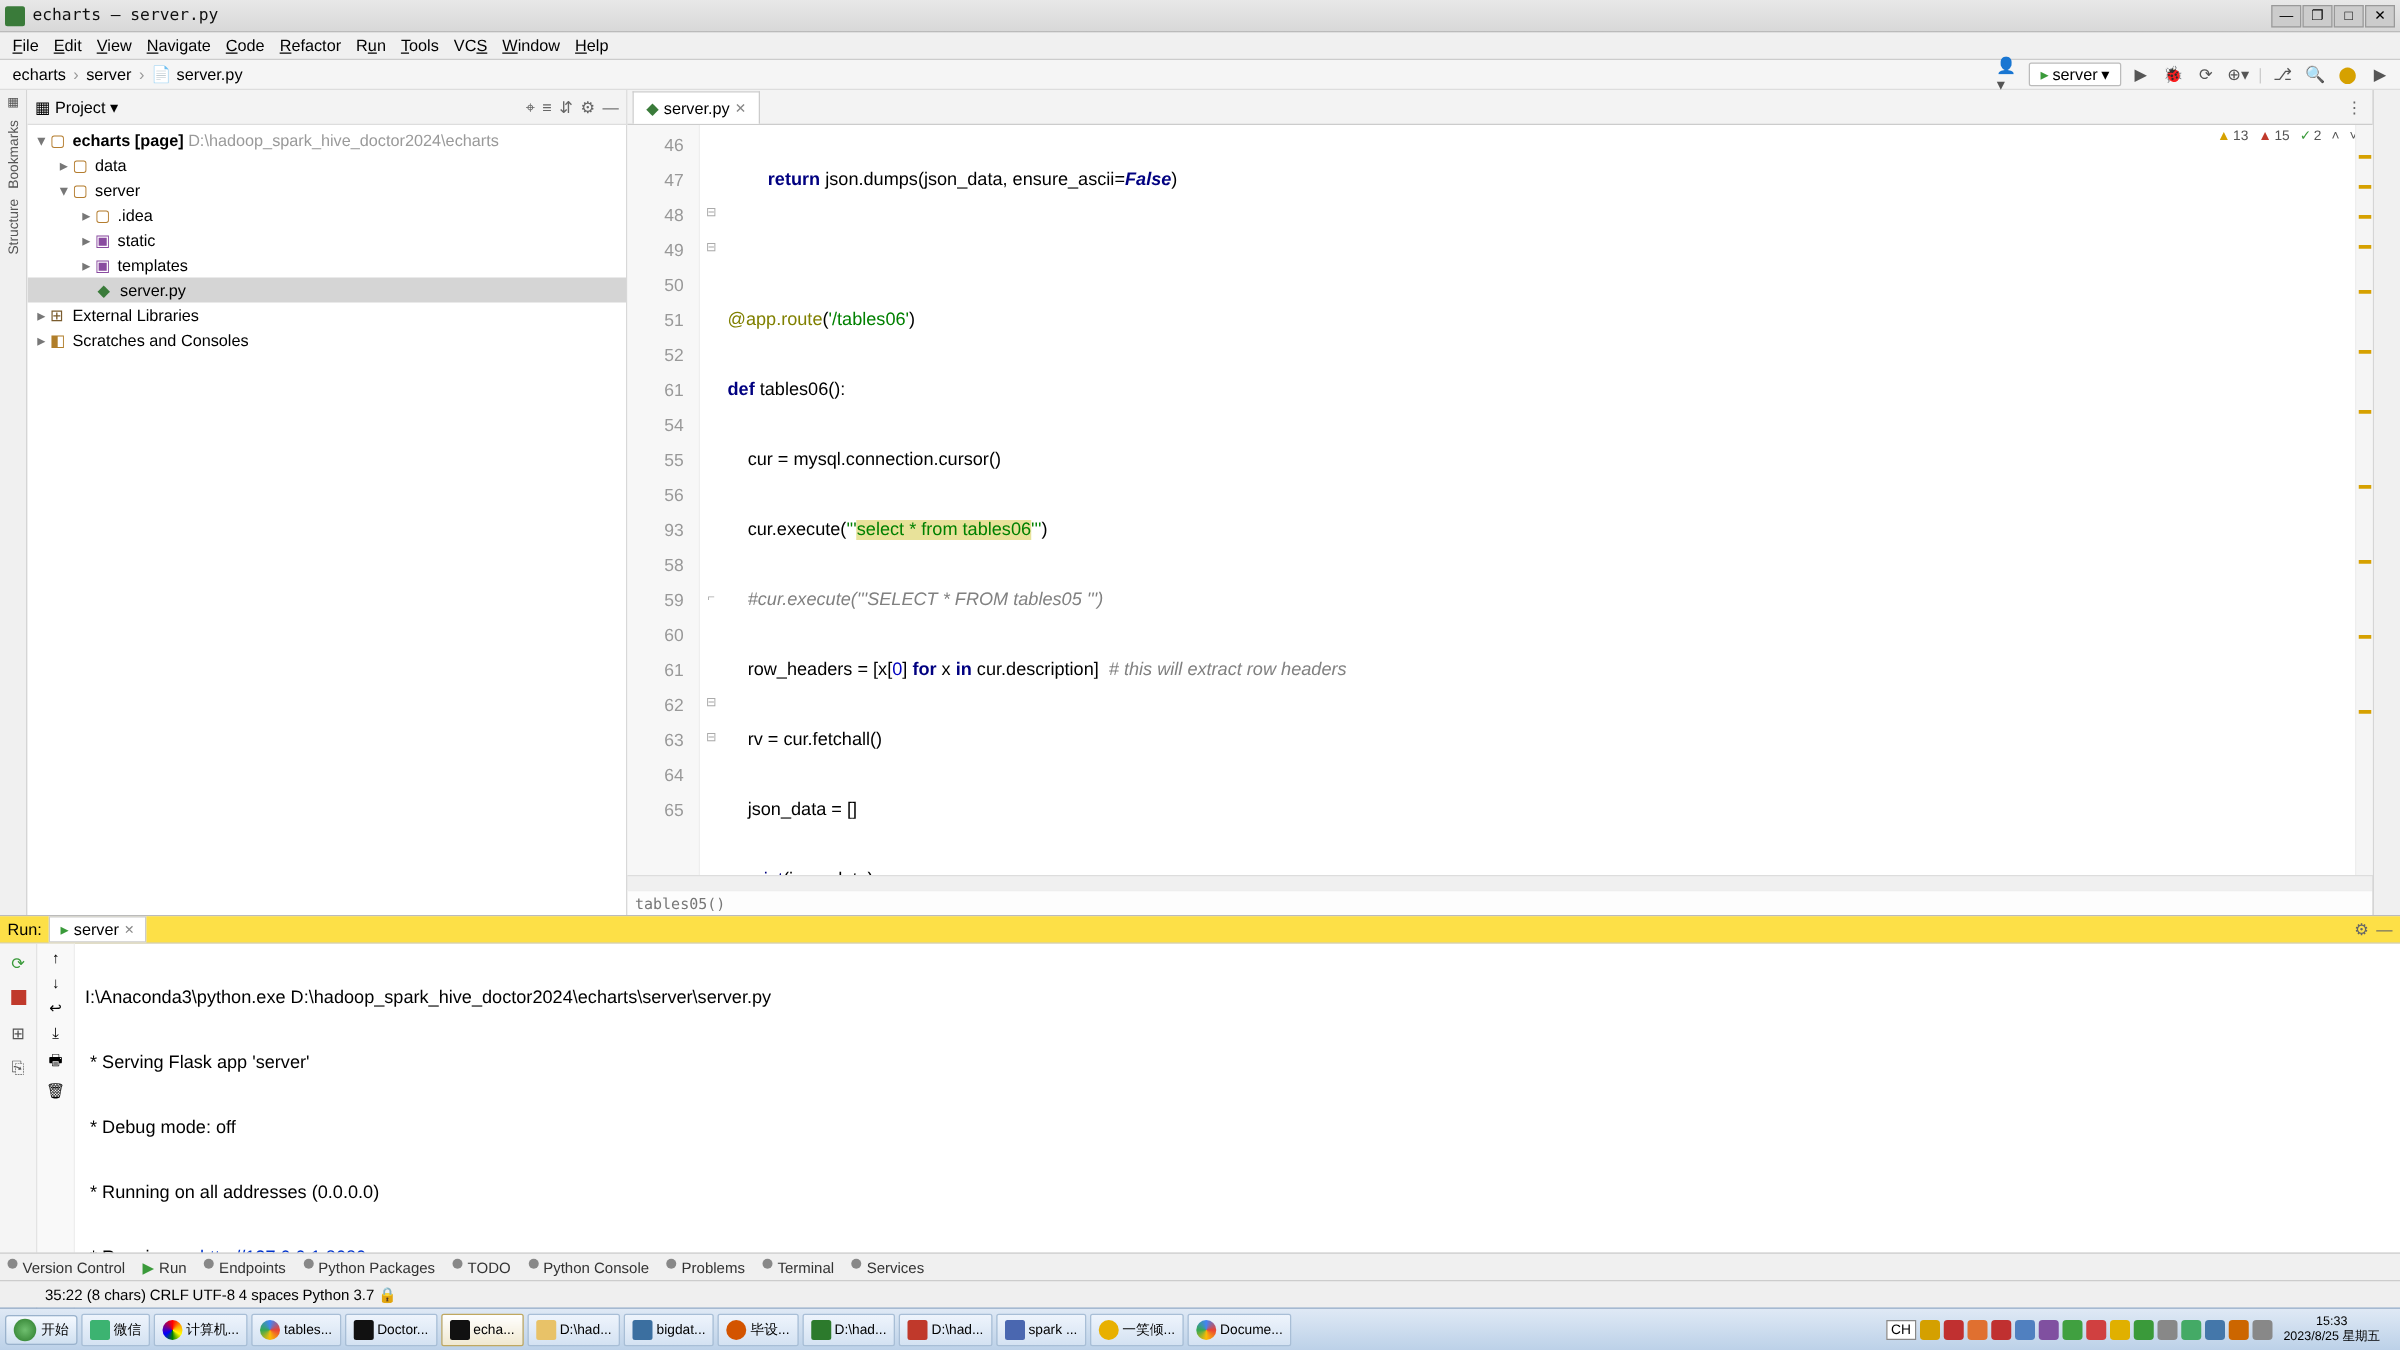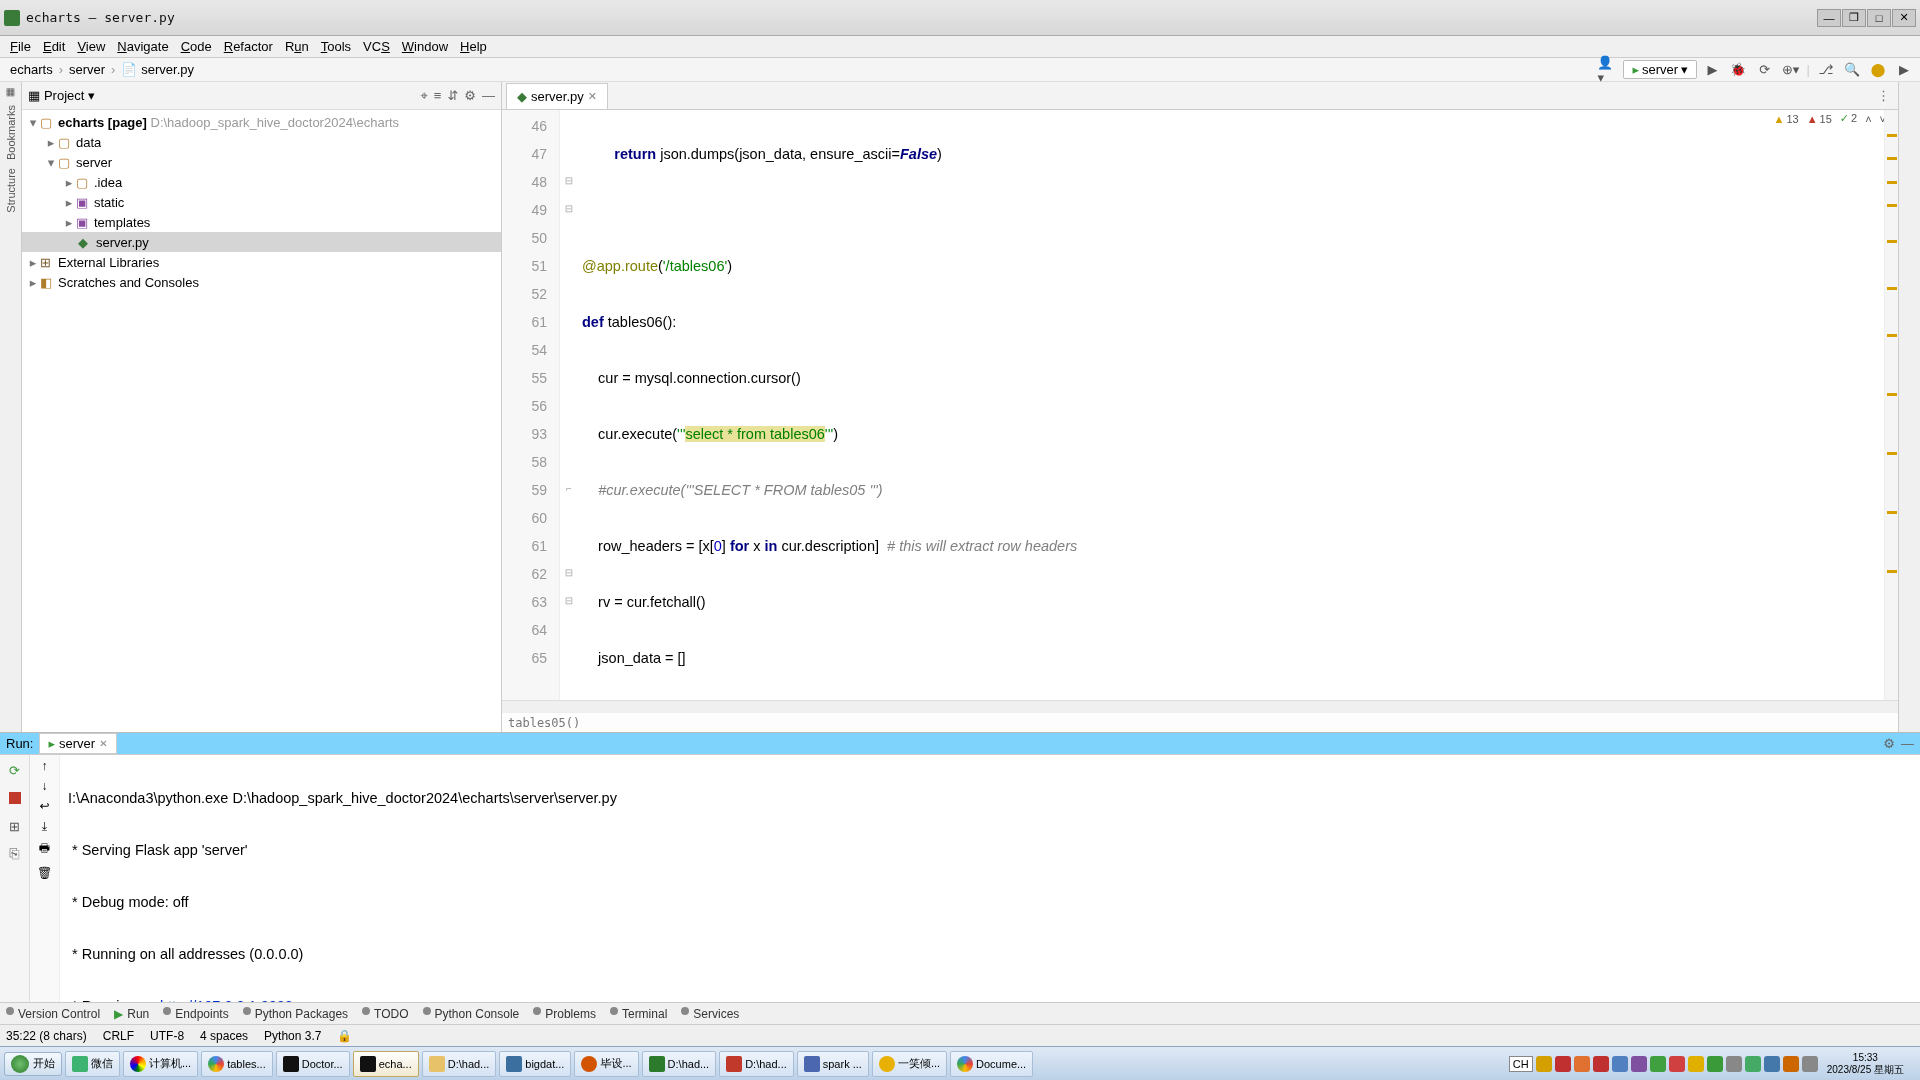--- a/index.html
+++ b/index.html
@@ -1,19 +1,19 @@
 <!DOCTYPE html>
 <html><head>
 <meta charset="utf-8">
 <style>
 * { margin: 0; padding: 0; box-sizing: border-box; font-family: "Segoe UI", Arial, sans-serif; }
 body { width: 1920px; height: 1080px; background: #f2f2f2; font-size: 12px; overflow: hidden; display: flex; flex-direction: column; }
 
 
-.titlebar { height: 36px; background: linear-gradient(#e8e8e8,#d8d8d8); display: flex; align-items: center; padding: 0 4px; border-bottom: 1px solid #aaa; }
+.titlebar { height: 26px; background: linear-gradient(#e8e8e8,#d8d8d8); display: flex; align-items: center; padding: 0 4px; border-bottom: 1px solid #aaa; }
 .titlebar .app-icon { width: 16px; height: 16px; background: #3a7b3a; margin-right: 6px; border-radius: 2px; }
 .titlebar .title-text { flex: 1; font-family: Consolas, monospace; font-size: 13px; color: #111; }
 .titlebar .win-btns { display: flex; gap: 1px; }
 .titlebar .win-btn { width: 24px; height: 18px; background: #ccc; border: 1px solid #999; display: flex; align-items: center; justify-content: center; font-size: 11px; }
 
 
 .menubar { height: 22px; background: #f0f0f0; display: flex; align-items: center; padding: 0 4px; border-bottom: 1px solid #ccc; font-family: Consolas, monospace; font-size: 13px; }
 .menubar span { padding: 0 6px; line-height: 22px; }
 .menubar span u { text-decoration: underline; }
 
@@ -80,21 +80,21 @@
 .fn { color: #000; }
 .builtin { color: #000080; }
 .editor-scrollbar-h { height: 12px; background: #f0f0f0; border-top: 1px solid #ddd; }
 .editor-status { height: 20px; font-family: Consolas, monospace; font-size: 12px; padding: 0 6px; line-height: 20px; color: #777; background: #fdfdfd; border-top: 1px solid #eee; }
 .marker-strip { width: 14px; background: #f5f5f5; border-left: 1px solid #eee; position: relative; }
 .marker { position: absolute; right: 1px; width: 10px; height: 3px; }
 .marker.y { background: #d6a100; }
 
 
 .run-panel { height: 270px; border-top: 1px solid #bbb; display: flex; flex-direction: column; }
-.run-header { height: 26px; background: #7dd3fc; border-bottom: 1px solid #ccc; display: flex; align-items: center; padding: 0 6px; font-family: Consolas, monospace; font-size: 13px; }
+.run-header { height: 26px; background: #fde047; border-bottom: 1px solid #ccc; display: flex; align-items: center; padding: 0 6px; font-family: Consolas, monospace; font-size: 13px; }
 .run-header .rh-left { flex: 1; display: flex; align-items: center; gap: 6px; }
 .run-header .rh-tab { background: #fff; border: 1px solid #ccc; padding: 2px 8px; display: flex; align-items: center; gap: 4px; }
 .run-header .rh-icons { display: flex; gap: 6px; color: #666; }
 .run-body { flex: 1; display: flex; background: #fff; }
 .run-toolbar { width: 30px; background: #f5f5f5; border-right: 1px solid #ddd; display: flex; flex-direction: column; align-items: center; padding-top: 4px; gap: 6px; }
 .run-toolbar .rt-btn { width: 22px; height: 22px; display: flex; align-items: center; justify-content: center; color: #555; font-size: 13px; }
 .run-toolbar .rt-play { color: #3a9a3a; }
 .run-toolbar .rt-stop { width: 12px; height: 12px; background: #c0392b; }
 .run-subtoolbar { width: 30px; background: #f9f9f9; border-right: 1px solid #eee; display: flex; flex-direction: column; align-items: center; padding-top: 4px; gap: 6px; }
 .console { flex: 1; font-family: Consolas, monospace; font-size: 14.5px; padding: 4px 8px; line-height: 26px; white-space: pre; overflow: hidden; }
@@ -102,21 +102,21 @@
 .console .warn-red { color: #c0392b; font-weight: bold; }
 
 
 .tool-strip { height: 22px; background: #f0f0f0; border-top: 1px solid #ccc; display: flex; align-items: center; padding: 0 6px; font-family: Consolas, monospace; font-size: 12px; gap: 14px; }
 .tool-strip .ts-item { display: flex; gap: 4px; color: #333; }
 .tool-strip .ts-item .dot { width: 8px; height: 8px; border-radius: 50%; background: #888; }
 
 
 .statusbar { height: 22px; background: #efefef; border-top: 1px solid #ccc; display: flex; align-items: center; padding: 0 6px; font-family: Consolas, monospace; font-size: 12px; }
 .statusbar .sb-left { flex: 1; }
-.statusbar .sb-right { display: flex; gap: 16px; }
+.statusbar .sb-right { display: flex; gap: 3px; margin-left: 30px; }
 
 
 .taskbar { height: 34px; background: linear-gradient(#dfe9f5,#bcd1e8); border-top: 1px solid #8aa4c2; display: flex; align-items: center; padding: 0 4px; font-size: 11px; }
 .taskbar .start { display: flex; align-items: center; gap: 4px; padding: 2px 6px; background: linear-gradient(#f5f9ff,#d0e0f0); border: 1px solid #9ab2cc; border-radius: 3px; }
 .taskbar .start-orb { width: 18px; height: 18px; border-radius: 50%; background: radial-gradient(#6fbf6f,#2a7a2a); }
 .taskbar .tb-item { display: flex; align-items: center; gap: 3px; padding: 2px 6px; margin-left: 3px; background: linear-gradient(#eef4fc,#d4e2f2); border: 1px solid #a8bed6; border-radius: 2px; height: 26px; max-width: 100px; overflow: hidden; white-space: nowrap; }
 .taskbar .tb-item.active { background: linear-gradient(#fff,#f0e8d0); border-color: #c0a860; }
 .taskbar .tb-icon { width: 16px; height: 16px; border-radius: 2px; }
 .taskbar .tray { margin-left: auto; display: flex; align-items: center; gap: 3px; padding: 0 6px; }
 .taskbar .tray-icon { width: 16px; height: 16px; border-radius: 3px; }

